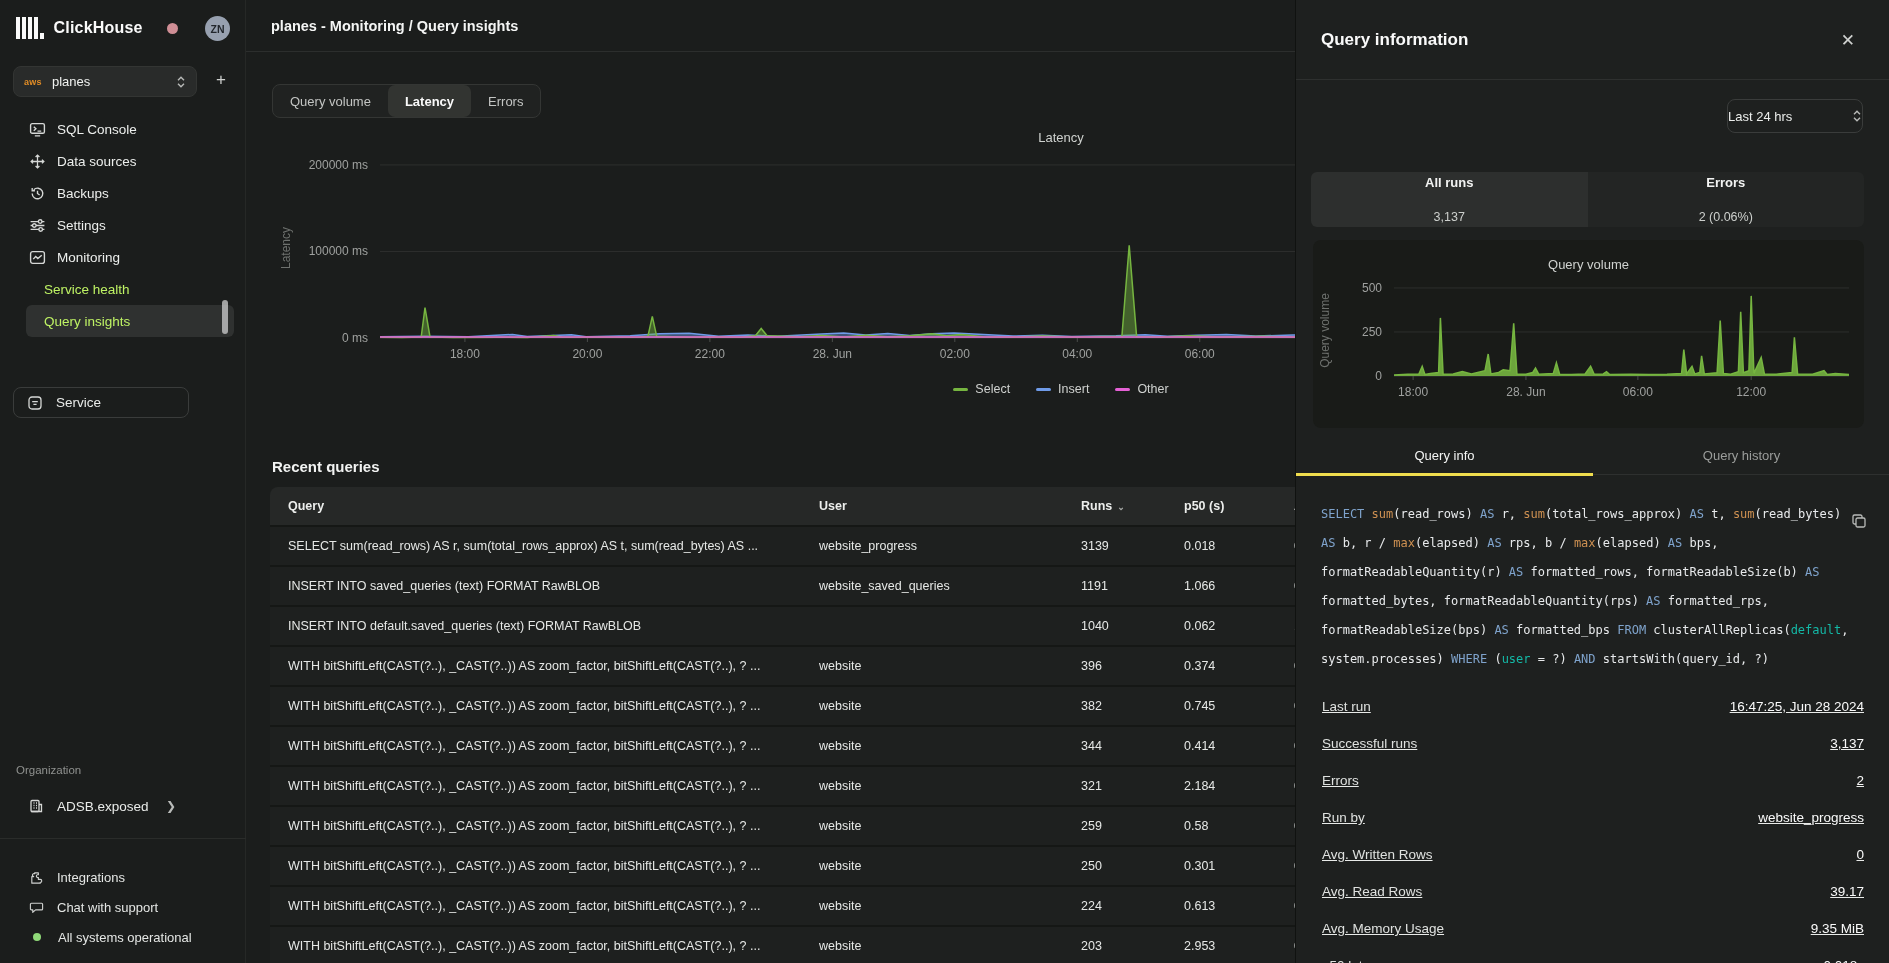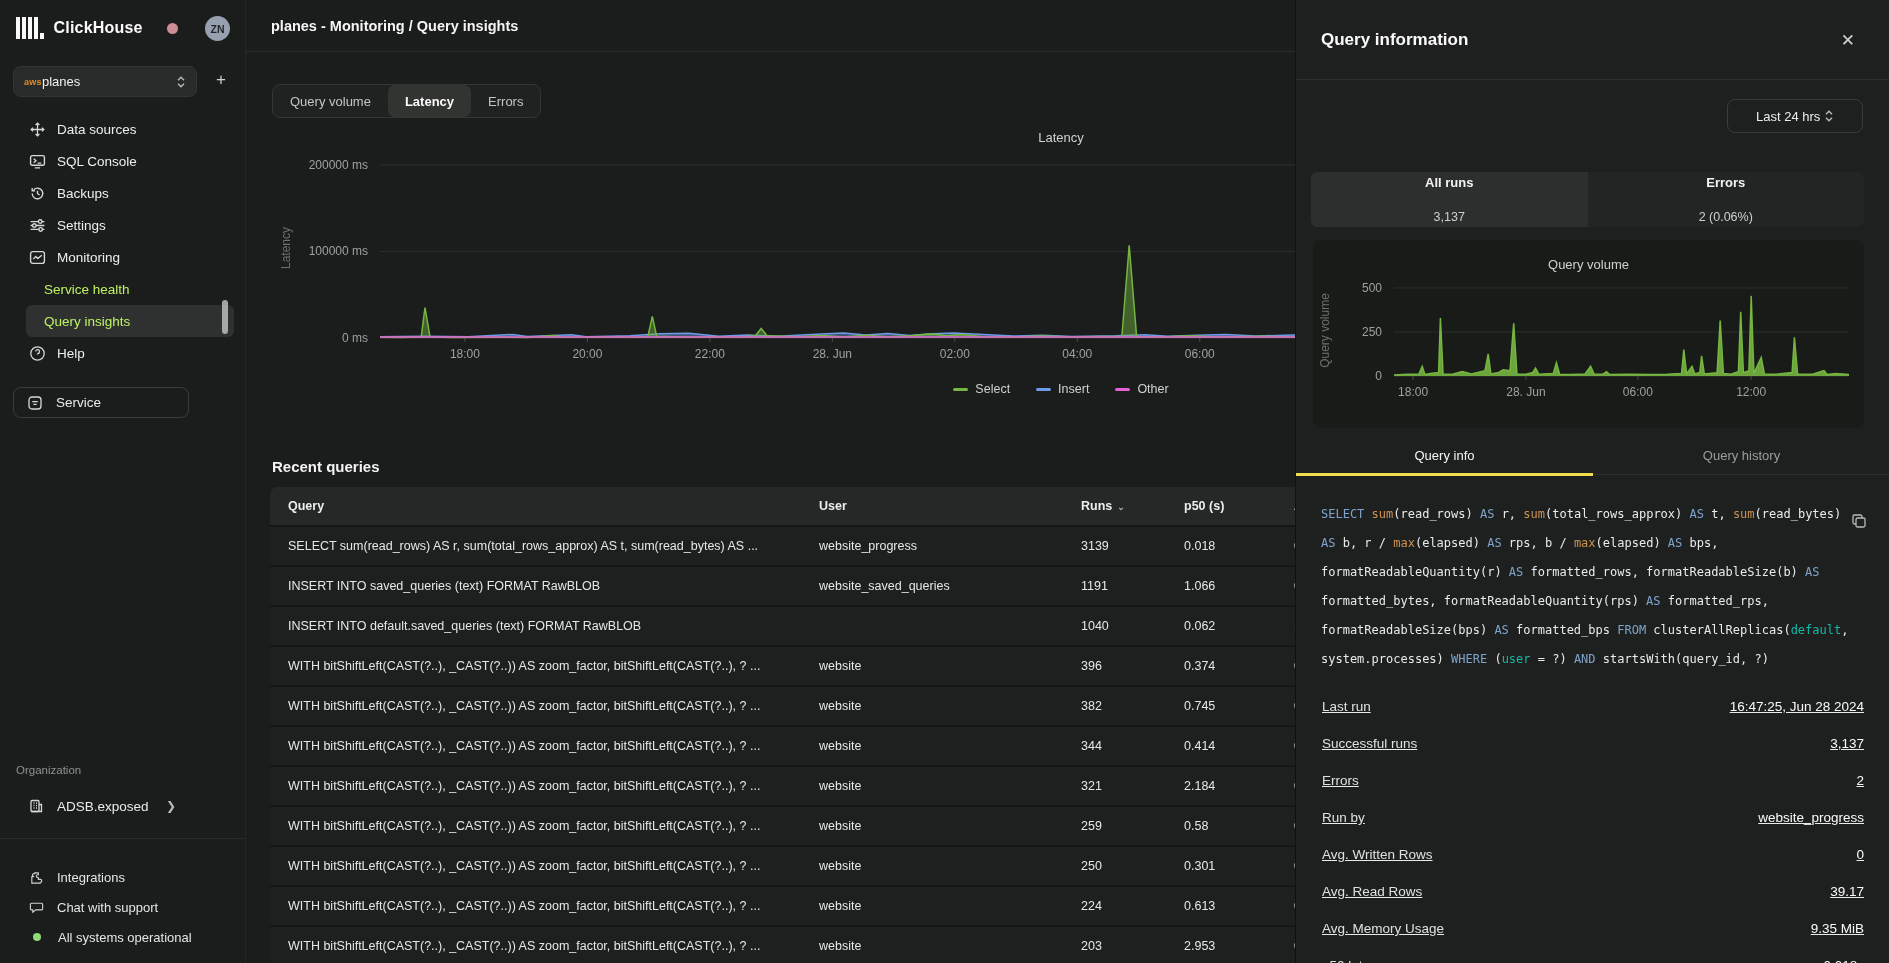--- a/index.html
+++ b/index.html
@@ -13,21 +13,21 @@
   .logo-row { position:absolute; left:16px; top:12px; height:32px; display:flex; align-items:center; }
   .logo-bars { display:flex; align-items:flex-end; gap:2.5px; margin-right:10px; }
   .logo-bars i { display:block; width:3.5px; height:22px; background:#fafafa; }
   .logo-bars i.dotbar { height:6px; align-self:flex-end; }
   .brand { font-size:16px; font-weight:700; letter-spacing:.2px; color:#fafafa; }
   .top-dot { position:absolute; left:167px; top:23px; width:11px; height:11px; border-radius:50%; background:#cf8e95; }
   .avatar { position:absolute; left:205px; top:16px; width:25px; height:25px; border-radius:50%;
     background:#97a0af; color:#22262c; font-size:10.5px; font-weight:700; display:flex; align-items:center; justify-content:center; }
   .svc-select { position:absolute; left:13px; top:66px; width:184px; height:31px; background:#292b2a;
     border:1px solid #333533; border-radius:8px; display:flex; align-items:center; padding:0 10px; cursor:pointer; }
-  .aws-mark { color:#e08c26; font-size:9px; font-weight:700; letter-spacing:.3px; }
+  .aws-mark { color:#e08c26; font-size:9px; font-weight:700; margin-right:10px; letter-spacing:.3px; }
   .svc-name { font-size:13px; color:#f0f2f0; flex:1; }
   .updown { width:10px; height:14px; }
   .plus-btn { position:absolute; left:210px; top:70px; font-size:17px; color:#cfd1cf; cursor:pointer; width:22px; text-align:center; }
   .nav { position:absolute; left:0; top:113px; width:246px; }
   .nav-item { height:32px; display:flex; align-items:center; padding-left:29px; cursor:pointer; font-size:13.5px; color:#eceeec; }
   .nav-item .nico { width:17px; height:17px; margin-right:11px; color:#d6d8d6; flex:0 0 17px; }
   .nav-sub { height:32px; display:flex; align-items:center; padding-left:44px; font-size:13.5px; color:#bef264; cursor:pointer; }
   .nav-sub.active { background:#2f3130; border-radius:6px; margin:0 12px 0 26px; padding-left:18px; }
   .connect-btn { position:absolute; left:13px; top:387px; width:176px; height:31px; border:1px solid #3a3c3b;
     border-radius:8px; display:flex; align-items:center; padding-left:13px; cursor:pointer; }
@@ -66,21 +66,21 @@
   .trow.tbody-row { cursor:pointer; color:#e6e8e6; }
   .sort-ic { font-size:9px; color:#a9aba9; margin-left:5px; }
 
   
   .panel { position:absolute; left:1295px; top:0; width:594px; height:963px; background:#1e201f;
     border-left:1px solid #101210; overflow:hidden; }
   .panel-h { position:absolute; left:0; top:0; width:100%; height:80px; border-bottom:1px solid #2e302f; }
   .panel-title { position:absolute; left:25px; top:30px; font-size:17px; font-weight:700; color:#fafafa; }
   .close-x { position:absolute; right:34px; top:32px; font-size:17px; color:#cfd1cf; cursor:pointer; line-height:1; }
   .range-select { position:absolute; right:26px; top:99px; width:136px; height:34px; border:1px solid #3a3c3b;
-    border-radius:8px; display:flex; align-items:center; justify-content:space-between; padding:0 28px; cursor:pointer; font-size:13px; color:#eceeec; }
+    border-radius:8px; display:flex; align-items:center; justify-content:space-between; padding:0 0; cursor:pointer; font-size:13px; color:#eceeec; }
   .sum-tabs { position:absolute; left:15px; top:172px; width:553px; height:55px; display:flex; border-radius:6px; overflow:hidden; }
   .sum-tab { flex:1; background:#232524; display:flex; flex-direction:column; align-items:center; justify-content:center; gap:20px; cursor:pointer; }
   .sum-tab.active { background:#2d2f2e; }
   .sum-tab .l1 { font-size:13px; font-weight:700; color:#f2f3f2; }
   .sum-tab .l2 { font-size:12.5px; color:#cdd0cd; }
   .qv-card { position:absolute; left:17px; top:240px; width:551px; height:188px; background:#191b18; border-radius:8px; }
   .info-tabs { position:absolute; left:0; top:436px; width:594px; height:39px; display:flex; border-bottom:1px solid #2e302f; }
   .info-tab { flex:1; display:flex; align-items:center; justify-content:center; font-size:13px; color:#9b9d9b; cursor:pointer; position:relative; }
   .info-tab.active { color:#f4f5f4; }
   .info-tab.active::after { content:""; position:absolute; left:0; right:0; bottom:-2px; height:3px; background:#f0dd4e; }
@@ -117,31 +117,31 @@
       <span class="aws-mark">aws</span>
       <span class="svc-name">planes</span>
       <svg class="updown" viewBox="0 0 10 14" fill="none" stroke="#b9bbb9" stroke-width="1.4">
           <path d="M2 5.2 5 2.2l3 3M2 8.8l3 3 3-3"></path>
         </svg>
     </div>
     <div class="plus-btn">+</div>
 
     <nav class="nav" id="nav-list">
         <div class="nav-item">
-          <span class="nico"><svg viewBox="0 0 16 16" fill="none" stroke="currentColor" stroke-width="1.2">
-              <path d="M8 2v12M2 8h12M6.2 3.8 8 2l1.8 1.8M6.2 12.2 8 14l1.8-1.8M3.8 6.2 2 8l1.8 1.8M12.2 6.2 14 8l-1.8 1.8"></path>
-            </svg></span>
-          <span>Data sources</span>
-        </div>
-        <div class="nav-item">
           <span class="nico"><svg viewBox="0 0 16 16" fill="none" stroke="currentColor" stroke-width="1.3">
               <rect x="1.5" y="2.5" width="13" height="9" rx="1.5"></rect>
               <path d="M4.5 5.5l2 1.8-2 1.8M8 9.5h3.5M5.5 14h5"></path>
             </svg></span>
           <span>SQL Console</span>
+        </div>
+        <div class="nav-item">
+          <span class="nico"><svg viewBox="0 0 16 16" fill="none" stroke="currentColor" stroke-width="1.2">
+              <path d="M8 2v12M2 8h12M6.2 3.8 8 2l1.8 1.8M6.2 12.2 8 14l1.8-1.8M3.8 6.2 2 8l1.8 1.8M12.2 6.2 14 8l-1.8 1.8"></path>
+            </svg></span>
+          <span>Data sources</span>
         </div>
         <div class="nav-item">
           <span class="nico"><svg viewBox="0 0 16 16" fill="none" stroke="currentColor" stroke-width="1.3">
               <path d="M3 8a5 5 0 1 0 1.5-3.6M3 2.8v2.6h2.6M8 5.5V8l2 1.4"></path>
             </svg></span>
           <span>Backups</span>
         </div>
         <div class="nav-item">
           <span class="nico"><svg viewBox="0 0 16 16" fill="none" stroke="currentColor" stroke-width="1.3">
               <path d="M1.5 4.3h13M1.5 8h13M1.5 11.7h13"></path>
@@ -153,28 +153,20 @@
         </div>
         <div class="nav-item">
           <span class="nico"><svg viewBox="0 0 16 16" fill="none" stroke="currentColor" stroke-width="1.3">
               <rect x="1.5" y="2.5" width="13" height="11" rx="2"></rect>
               <path d="M4 9.5 6.3 7l2 2L12 5.8"></path>
             </svg></span>
           <span>Monitoring</span>
         </div>
         <div class="nav-sub">Service health</div>
         <div class="nav-sub active">Query insights</div>
-        <div class="nav-item">
-          <span class="nico"><svg viewBox="0 0 16 16" fill="none" stroke="currentColor" stroke-width="1.2">
-              <circle cx="8" cy="8" r="6.3"></circle>
-              <path d="M6.3 6.2A1.8 1.8 0 1 1 8.3 8c-.4.2-.5.5-.5 1"></path>
-              <path d="M8 11.3h.01"></path>
-            </svg></span>
-          <span>Help</span>
-        </div>
       </nav>
 
     <div class="connect-btn">
       <span class="nico">
         <svg viewBox="0 0 16 16" fill="none" stroke="currentColor" stroke-width="1.3">
             <rect x="2" y="2" width="12" height="12" rx="3"></rect>
             <path d="M5.2 6.6h5.6M6.4 9.4h3.2M8 11.6h0.01"></path>
           </svg>
       </span>
       <span class="lbl">Service</span>

